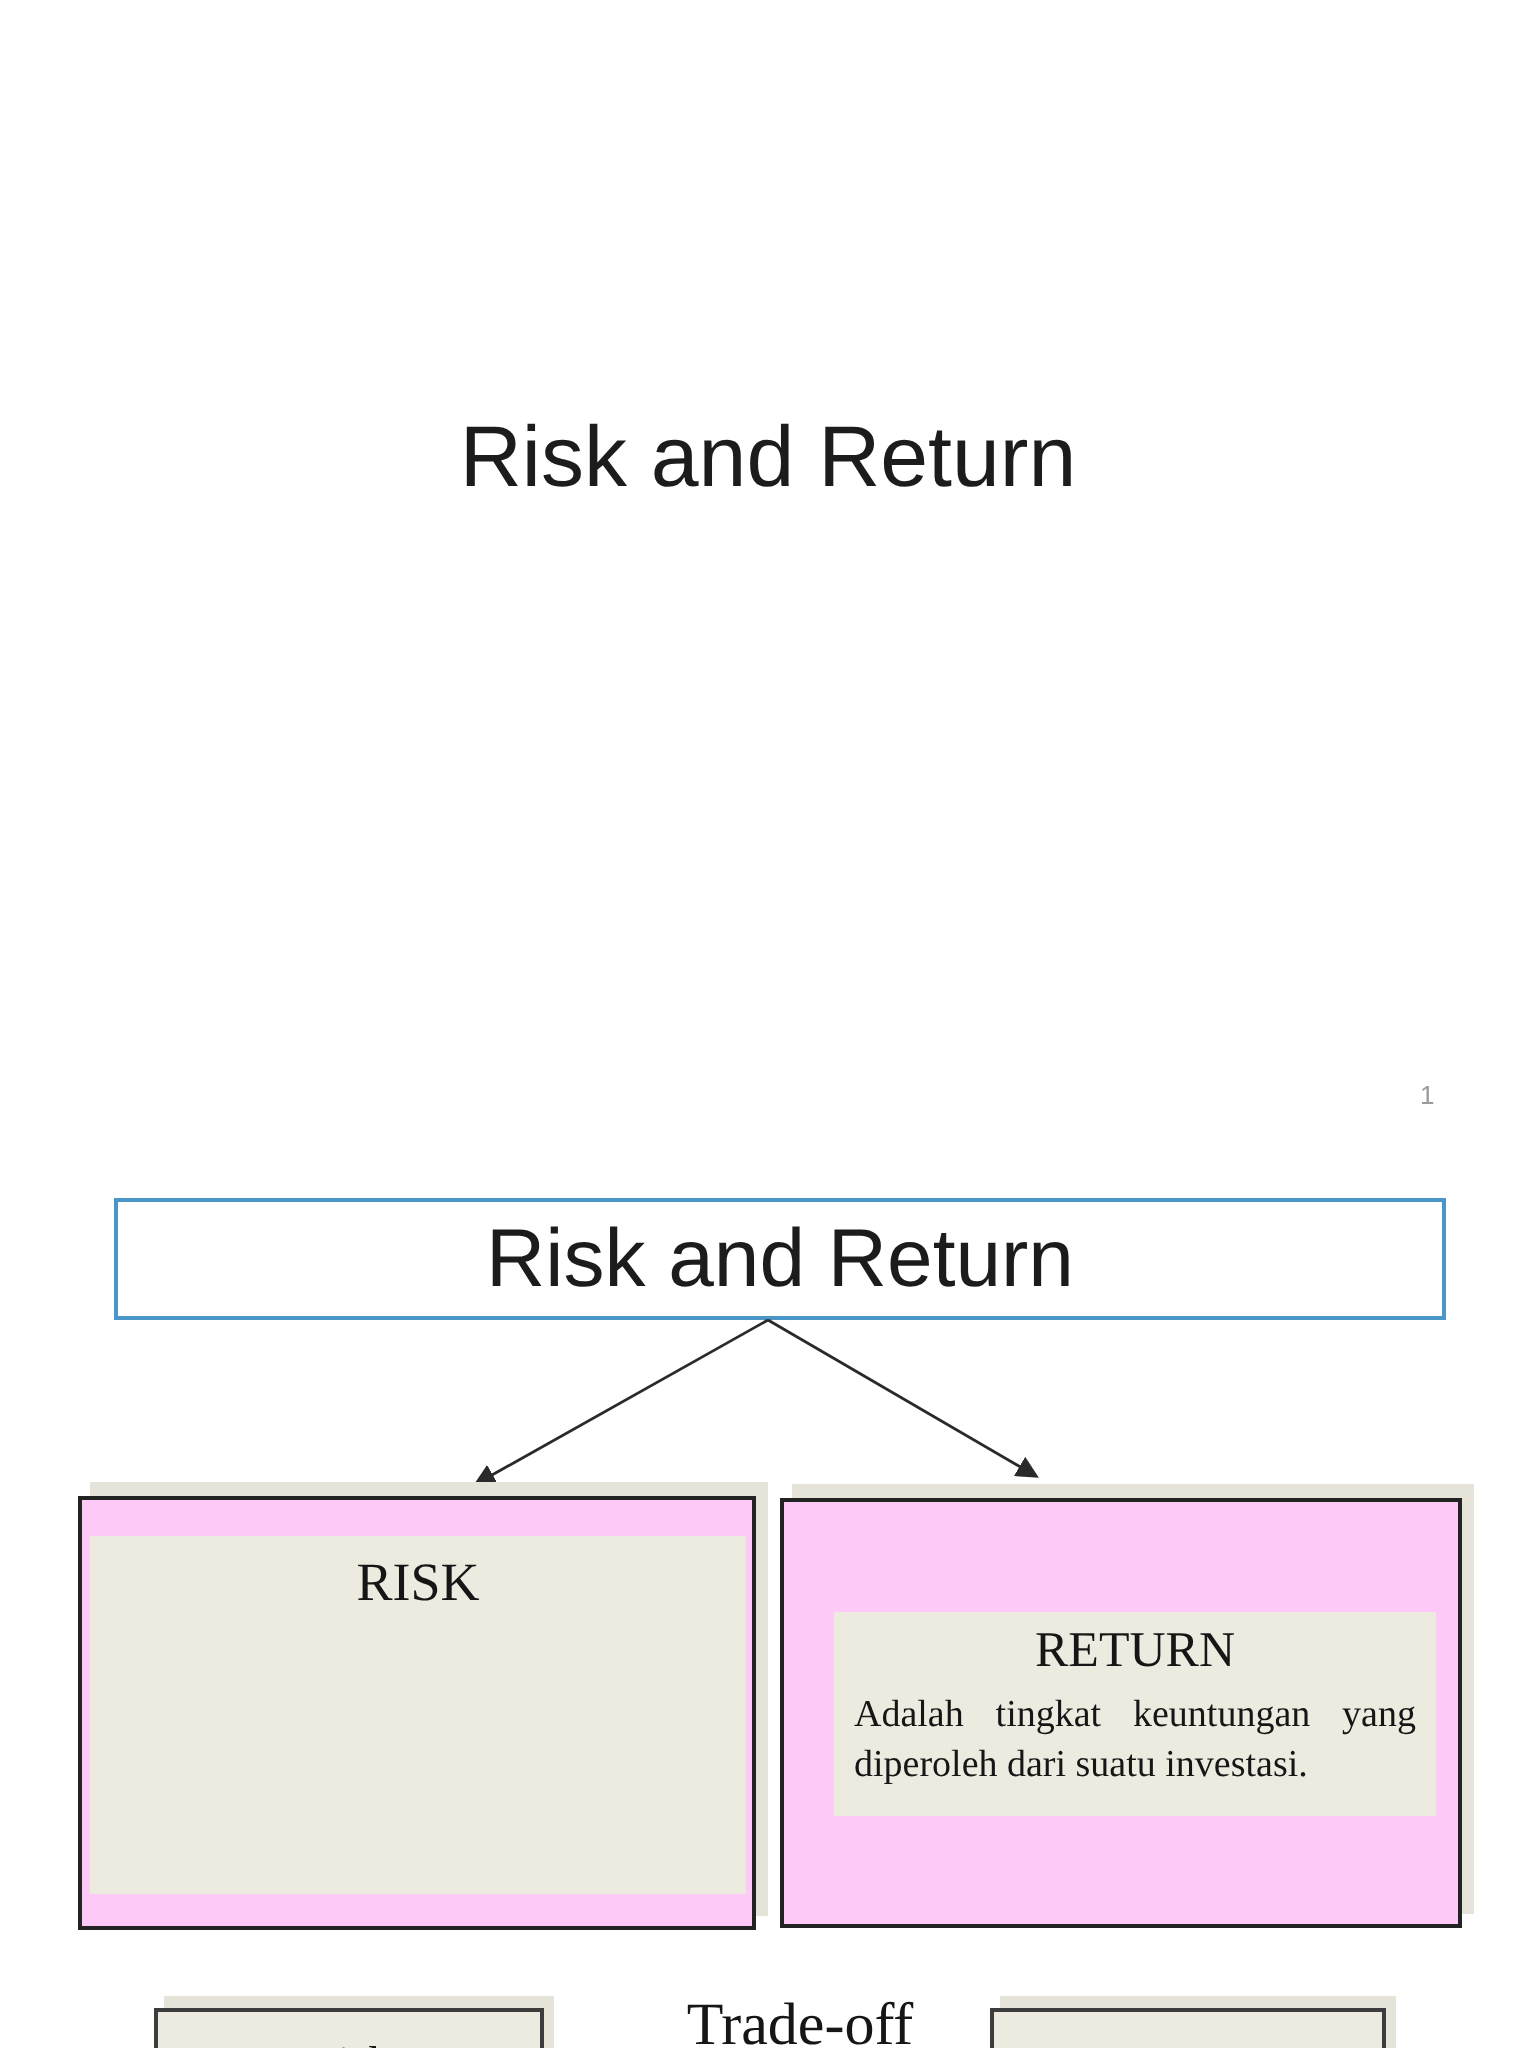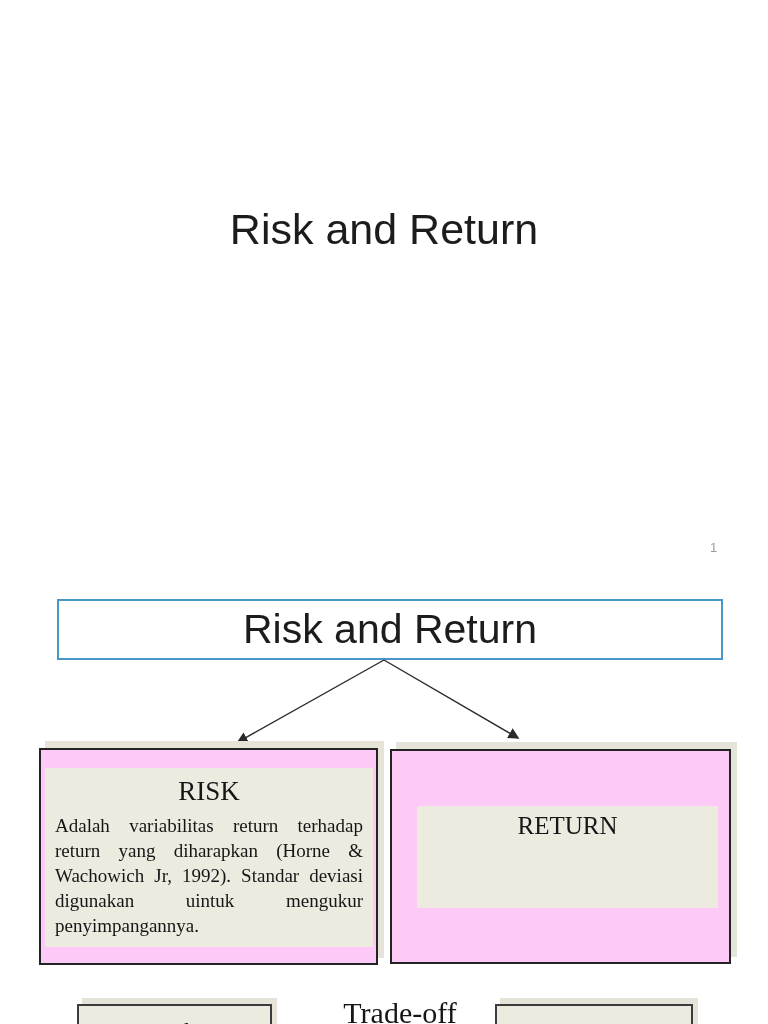--- a/index.html
+++ b/index.html
@@ -128,27 +128,27 @@
       <path d="M0,0 L10,5 L0,10 z" fill="#2a2a2a"></path>
     </marker>
   </defs>
   <line x1="384" y1="660" x2="238" y2="742" stroke="#2a2a2a" stroke-width="1.4" marker-end="url(#ah)"></line>
   <line x1="384" y1="660" x2="518" y2="738" stroke="#2a2a2a" stroke-width="1.4" marker-end="url(#ah)"></line>
 </svg>
 
 <div class="concept-box box-risk">
   <div class="inner-panel">
     <div class="panel-title">RISK</div>
-    <div class="panel-body">Adalah variabilitas return terhadap return yang diharapkan (Horne &amp; Wachowich Jr, 1992). Standar deviasi digunakan uintuk mengukur penyimpangannya.</div>
   </div>
 </div>
 
 <div class="concept-box box-return">
   <div class="inner-panel">
     <div class="panel-title">RETURN</div>
+    <div class="panel-body">Adalah tingkat keuntungan yang diperoleh dari suatu investasi.</div>
   </div>
 </div>
 
 <div class="tradeoff-label">Trade-off</div>
 
 <div class="bottom-box bottom-box-left">Risk</div>
 
 <div class="bottom-box bottom-box-right">Return</div>
 
 </body></html>

